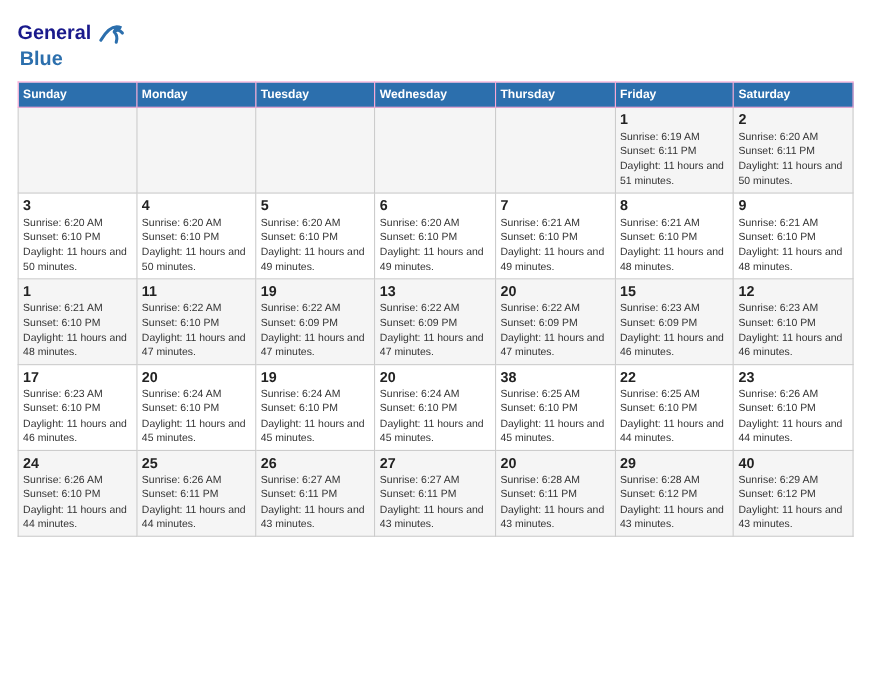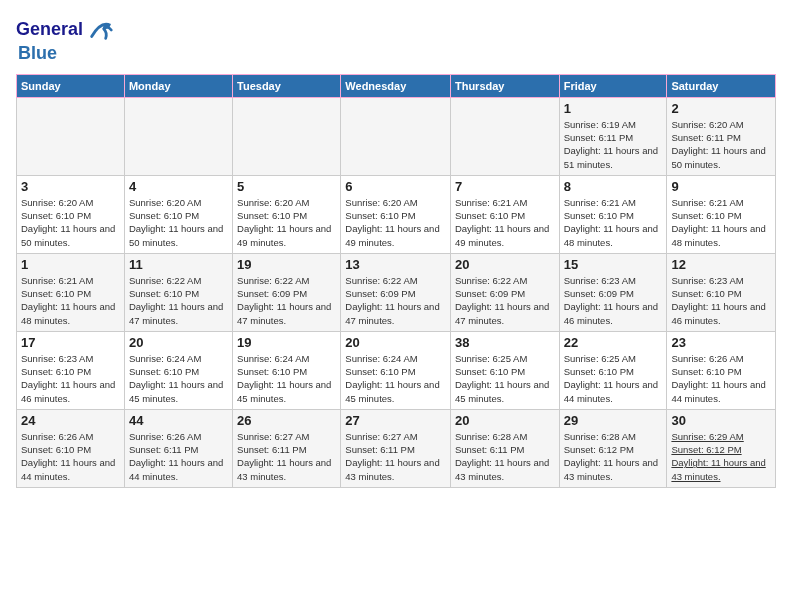--- a/index.html
+++ b/index.html
@@ -280,21 +280,21 @@
           </td>
         </tr>
         <tr>
           <td>
             <span class="day-num">24</span>
             <div class="day-info" style="white-space: pre-line;">Sunrise: 6:26 AM
 Sunset: 6:10 PM
 Daylight: 11 hours and 44 minutes.</div>
           </td>
           <td>
-            <span class="day-num">44</span>
+            <span class="day-num">25</span>
             <div class="day-info" style="white-space: pre-line;">Sunrise: 6:26 AM
 Sunset: 6:11 PM
 Daylight: 11 hours and 44 minutes.</div>
           </td>
           <td>
             <span class="day-num">26</span>
             <div class="day-info" style="white-space: pre-line;">Sunrise: 6:27 AM
 Sunset: 6:11 PM
 Daylight: 11 hours and 43 minutes.</div>
           </td>
@@ -310,21 +310,21 @@
 Sunset: 6:11 PM
 Daylight: 11 hours and 43 minutes.</div>
           </td>
           <td>
             <span class="day-num">29</span>
             <div class="day-info" style="white-space: pre-line;">Sunrise: 6:28 AM
 Sunset: 6:12 PM
 Daylight: 11 hours and 43 minutes.</div>
           </td>
           <td>
-            <span class="day-num">30</span>
-            <div class="day-info" style="white-space: pre-line; text-decoration: underline;">Sunrise: 6:29 AM
+            <span class="day-num">40</span>
+            <div class="day-info" style="white-space: pre-line;">Sunrise: 6:29 AM
 Sunset: 6:12 PM
 Daylight: 11 hours and 43 minutes.</div>
           </td>
         </tr>
       </tbody>
   </table>
 </div>
 
 </body></html>

